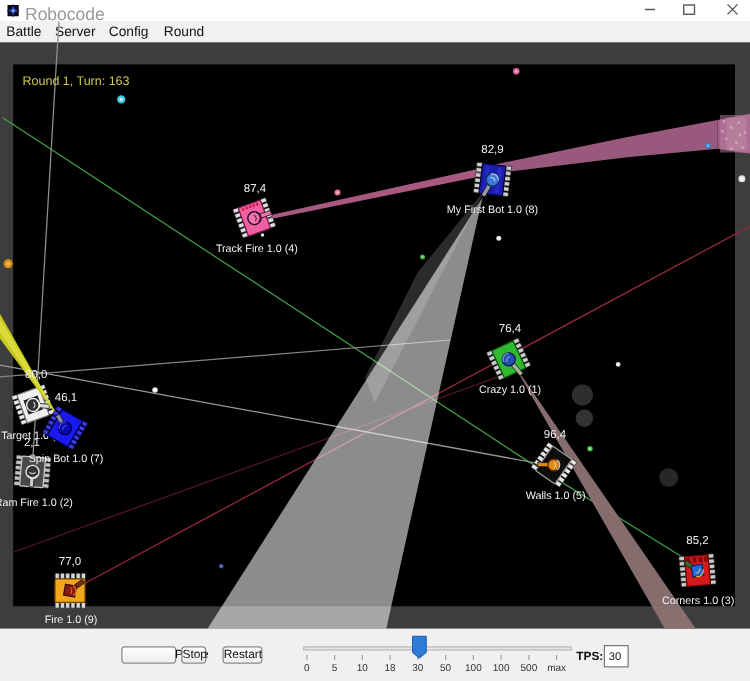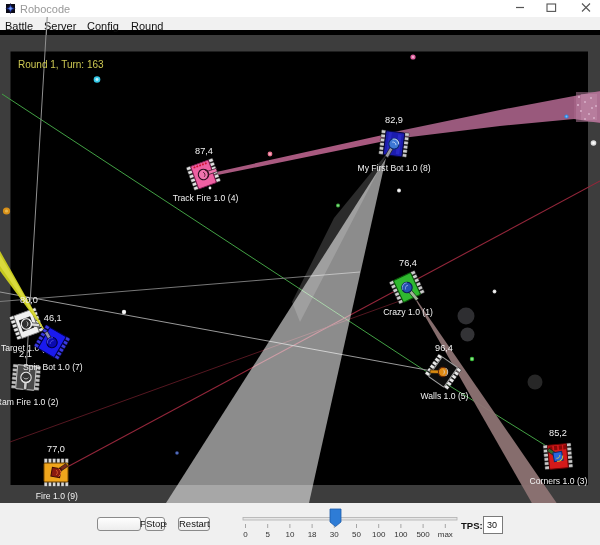--- a/index.html
+++ b/index.html
@@ -1,18 +1,18 @@
 <!DOCTYPE html>
 <html><head><meta charset="utf-8"><style>
 * { margin:0; padding:0; box-sizing:border-box; }
 html,body { width:600px; height:545px; overflow:hidden; font-family:"Liberation Sans", sans-serif; background:#f0f0f0; }
 .titlebar { height:17px; background:#ffffff; position:relative; }
 .titlebar .ticon { position:absolute; left:5px; top:3px; width:11px; height:11px; }
-.titlebar .ttext { position:absolute; left:20px; top:2.5px; font-size:11px; color:#999; }
-.menubar { height:18px; background:#f1f1f1; border-bottom:5px solid #000000; position:relative; font-size:11px; color:#111; }
+.titlebar .ttext { position:absolute; left:20px; top:2.5px; font-size:14px; color:#999; }
+.menubar { height:18px; background:#f1f1f1; border-bottom:1px solid #000000; position:relative; font-size:11px; color:#111; }
 .menubar span { position:absolute; top:3px; }
 .battle { height:468px; position:relative; }
 .btn { position:absolute; top:517px; border:1px solid #8a8a8a; border-radius:3px; background:linear-gradient(#fefefe,#ededed); font-size:9.5px; text-align:center; line-height:12.5px; height:14px; color:#111; }
 .ticklabel { position:absolute; top:530px; font-size:8px; color:#333; transform:translateX(-50%); }
 </style></head>
 <body>
 <div class="titlebar">
  <svg class="ticon" viewBox="0 0 11 11">
       <polygon points="1,1 10,1 10,10 1,10" fill="#0a0a14"></polygon>
       <polygon points="5.5,0 7,3 10.5,5.5 7,8 5.5,11 4,8 0.5,5.5 4,3" fill="#14143a"></polygon>

